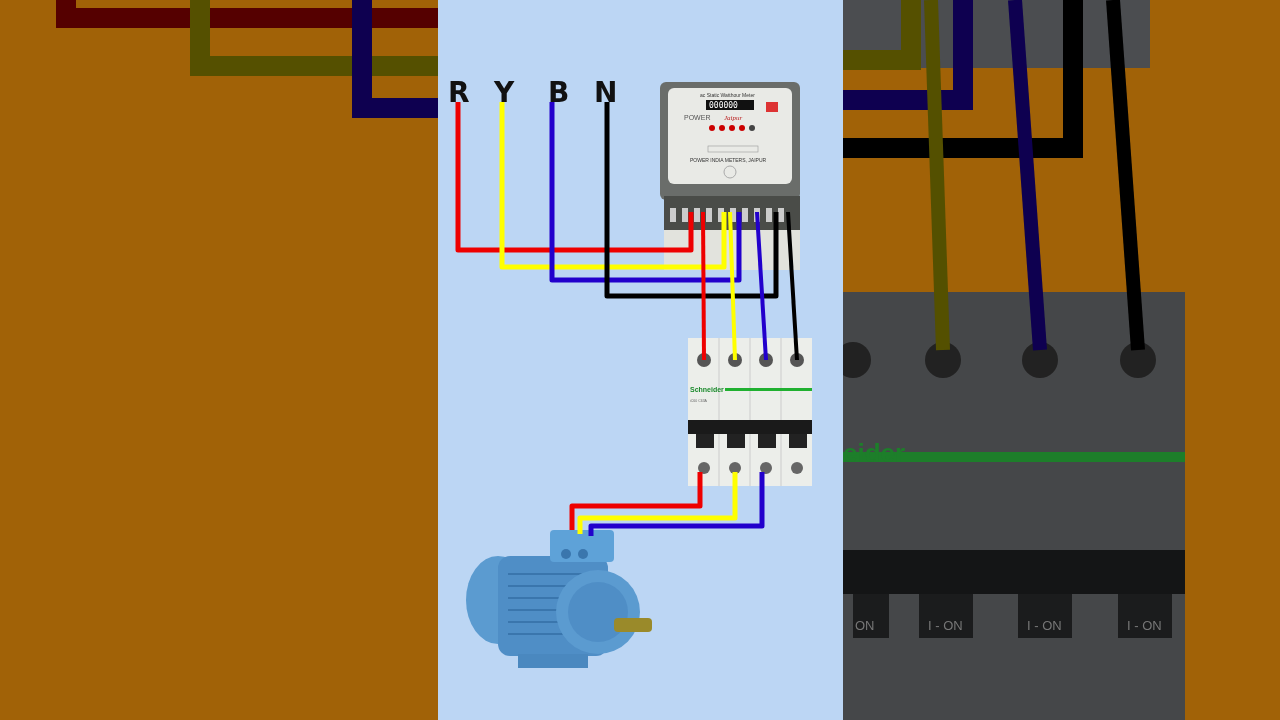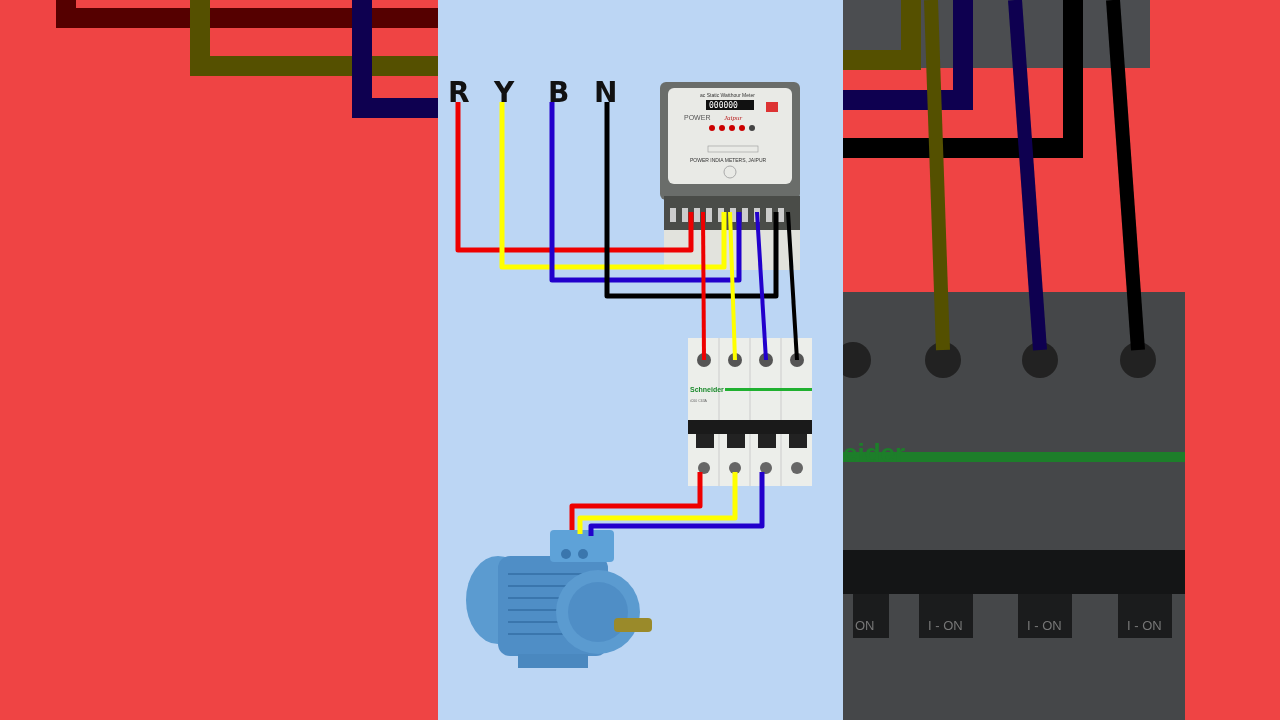--- a/index.html
+++ b/index.html
@@ -1,21 +1,21 @@
 <!DOCTYPE html>
 <html><head>
   <meta charset="utf-8">
   <style>
     html, body { margin: 0; padding: 0; }
     body {
       width: 1280px; height: 720px; overflow: hidden; position: relative;
       background: #3c4550;
       font-family: "Liberation Sans", sans-serif;
     }
-    .side { position: absolute; top: 0; height: 720px; overflow: hidden; background: #ef4444; }
+    .side { position: absolute; top: 0; height: 720px; overflow: hidden; background: #a16207; }
     .side-left { left: 0; width: 438px; }
     .side-right { left: 843px; width: 437px; }
     .center {
       position: absolute; left: 438px; top: 0; width: 405px; height: 720px;
       background: #bcd6f4; overflow: hidden;
     }
     svg { position: absolute; left: 0; top: 0; }
     .phase-label {
       position: absolute; top: 76px; font-weight: bold; font-size: 28px;
       color: #111; font-family: "DejaVu Sans", sans-serif;

